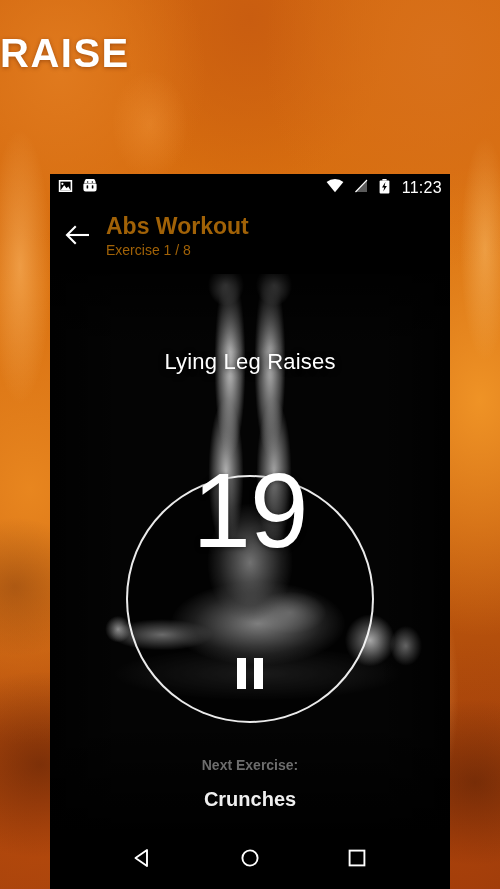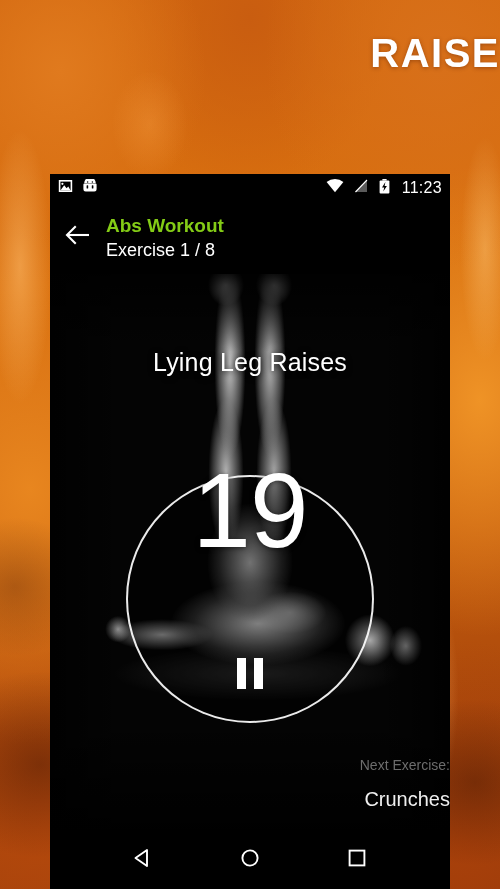--- a/index.html
+++ b/index.html
@@ -40,21 +40,21 @@
   .flame-dark {
     background:
       radial-gradient(ellipse 30% 14% at 8% 86%, rgba(60,18,4,.45) 0%, rgba(60,18,4,0) 75%),
       radial-gradient(ellipse 26% 12% at 95% 88%, rgba(50,15,3,.40) 0%, rgba(50,15,3,0) 78%),
       radial-gradient(ellipse 20% 10% at 3% 66%, rgba(70,22,5,.30) 0%, rgba(70,22,5,0) 78%);
   }
 
   
   .headline {
     position:absolute; left:0; right:0; top:30px;
-    text-align:right;
+    text-align:left;
     color:#ffffff;
     text-shadow:0 1px 4px rgba(90,30,0,.45);
   }
   .headline-main {
     display:block;
     font-size:40px; font-weight:bold; letter-spacing:1.5px; line-height:46px;
   }
   .headline-sub {
     display:block;
     font-size:29px; font-weight:bold; line-height:40px; margin-top:4px;
@@ -90,25 +90,25 @@
     padding:10px 0 0 0;
   }
   .back-btn {
     width:56px; height:50px;
     display:flex; align-items:center; justify-content:center;
     flex:0 0 56px;
   }
   .titles { padding-top:2px; }
   .app-title {
     display:block;
-    color:#84cc16; font-size:19px; font-weight:bold; line-height:24px;
+    color:#a16207; font-size:23px; font-weight:bold; line-height:24px;
   }
   .app-sub {
     display:block;
-    color:#ffffff; font-size:18px; line-height:22px; margin-top:1px;
+    color:#a16207; font-size:14px; line-height:22px; margin-top:1px;
   }
 
   
   .hero {
     position:absolute; left:0; top:100px; right:0; bottom:60px;
     overflow:hidden;
   }
   .hero-photo {
     position:absolute; inset:0;
     background:#050505;
@@ -145,21 +145,21 @@
     position:absolute; inset:0;
     background:
       linear-gradient(to bottom, rgba(0,0,0,.85) 0%, rgba(0,0,0,0) 14%, rgba(0,0,0,0) 80%, rgba(0,0,0,.92) 100%),
       linear-gradient(to right,  rgba(0,0,0,.8) 0%, rgba(0,0,0,0) 18%, rgba(0,0,0,0) 82%, rgba(0,0,0,.8) 100%);
   }
 
   .exercise-name {
     position:absolute; left:0; right:0; top:73px;
     text-align:center;
     color:#ffffff;
-    font-size:25px; font-weight:normal; line-height:30px;
+    font-size:22px; font-weight:normal; line-height:30px;
     letter-spacing:.2px;
     text-shadow:0 1px 6px rgba(0,0,0,.9);
   }
 
   
   .timer-wrap {
     position:absolute;
     left:76px; top:201px;
     width:248px; height:248px;
   }
@@ -188,21 +188,22 @@
   }
   .pause-icon i {
     display:block;
     width:9px; height:31px;
     background:#ffffff;
   }
 
   
   .next-block {
     position:absolute; left:0; right:0; bottom:16px;
-    text-align:right;
+    text-align:center;
+    font-weight:bold;
   }
   .next-label {
     display:block;
     color:#6d6d6d; font-size:14px; line-height:20px;
   }
   .next-name {
     display:block;
     color:#efefef; font-size:20px; line-height:28px; margin-top:10px;
   }
 

